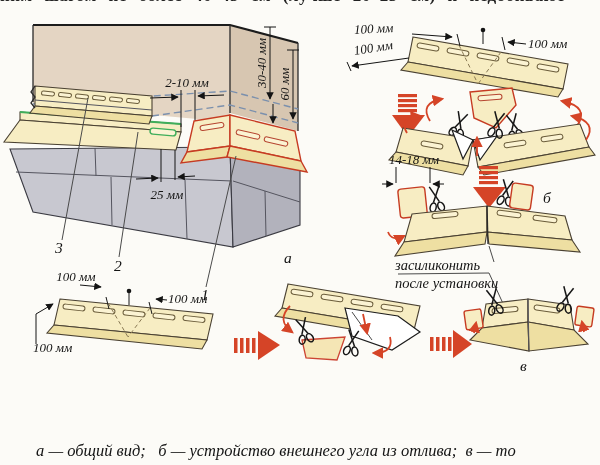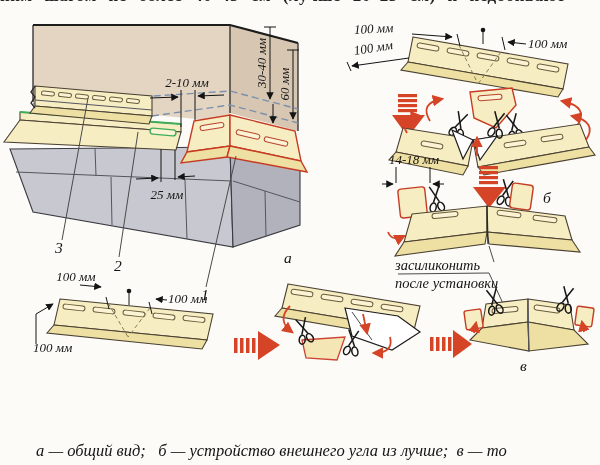--- a/index.html
+++ b/index.html
@@ -317,16 +317,16 @@
     <use href="#sc" transform="translate(566,300) rotate(12)"></use>
     <rect class="pv redln" x="465" y="310" width="17" height="19" rx="2" transform="rotate(-8 473 319)"></rect>
     <rect class="pv redln" x="576" y="307" width="17" height="19" rx="2" transform="rotate(8 584 316)"></rect>
     <line class="rarc" x1="474" y1="333" x2="476" y2="323" marker-end="url(#mR)"></line>
     <line class="rarc" x1="584" y1="332" x2="582" y2="322" marker-end="url(#mR)"></line>
     <text class="lbltxt" x="520" y="371">в</text>
   </g>
 </svg>
 
 <div class="caption">
-  <div class="ind">а — общий вид;   б — устройство внешнего угла из лучше;  в — то</div>
+  <div class="ind">а — общий вид;   б — устройство внешнего угла из отлива;  в — то</div>
   
   
 </div>
 
 </body></html>

